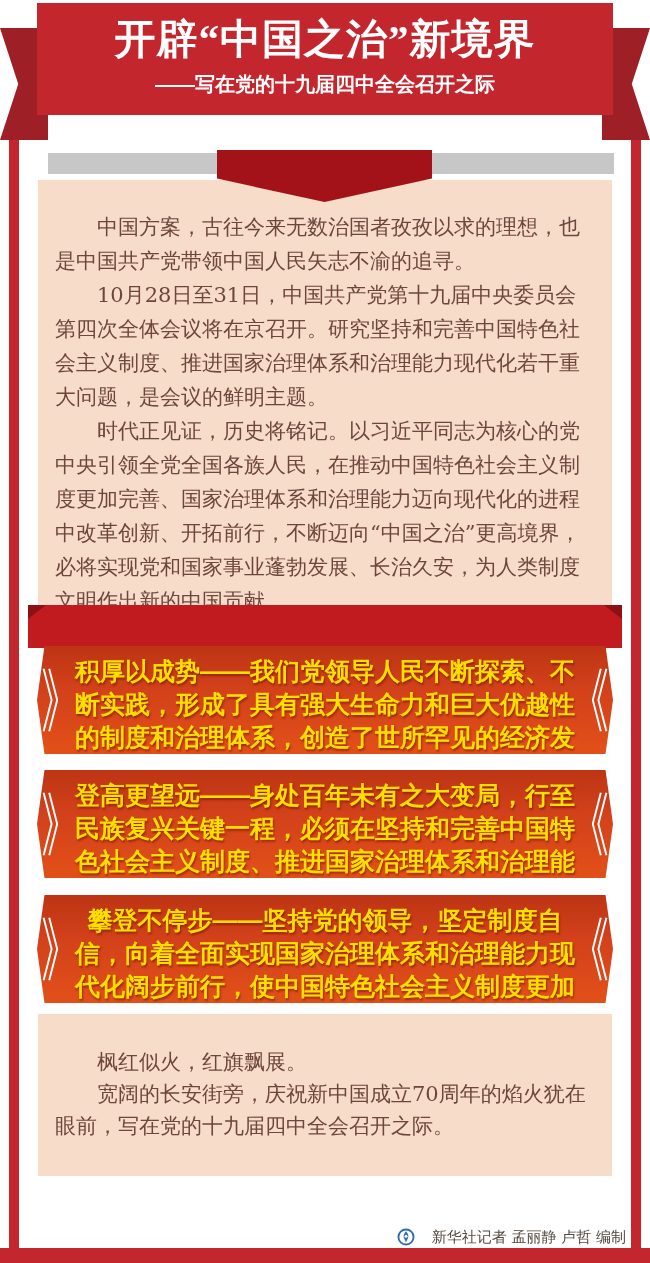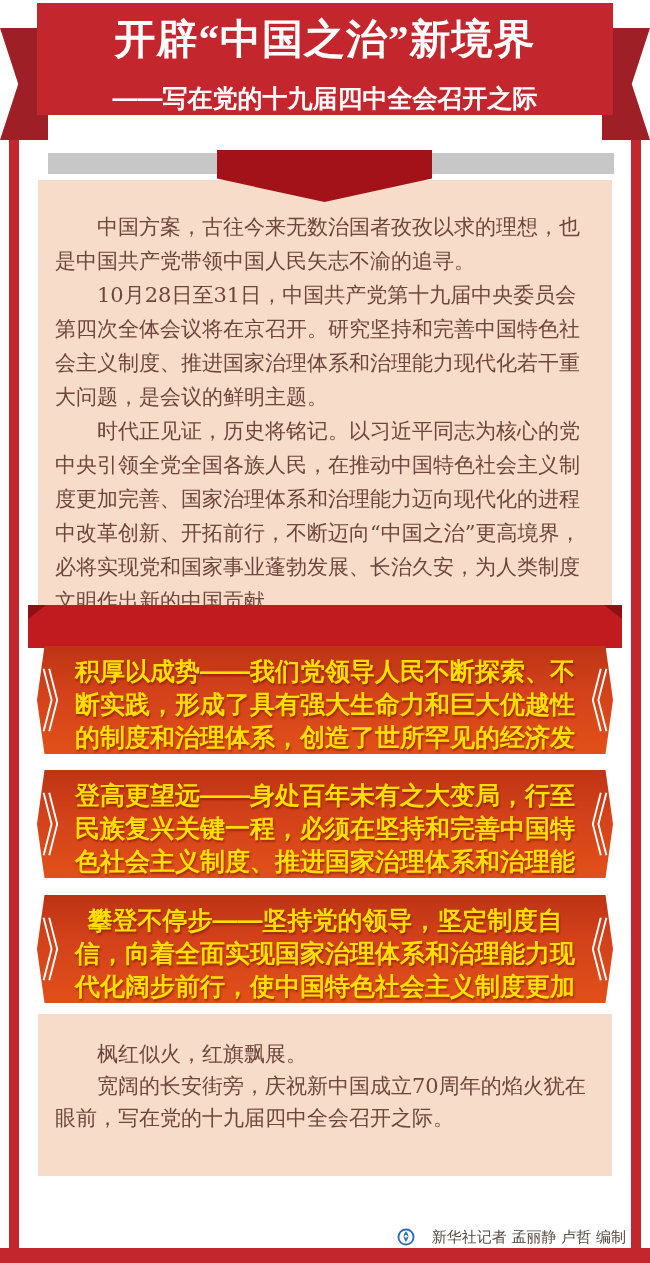--- a/index.html
+++ b/index.html
@@ -18,41 +18,41 @@
   .tail-right{left:602px;clip-path:polygon(0 0,100% 0,62% 50%,100% 100%,0 100%);}
   .ribbon-main{
     position:absolute;left:37px;top:3px;width:576px;height:112px;
     background:#c4262e;z-index:2;text-align:center;color:#ffffff;
   }
   .ribbon-main h1{
     margin:14px 0 0 0;font-size:41px;line-height:44px;font-weight:bold;
     letter-spacing:1px;font-family:"Liberation Serif",serif;
   }
   .ribbon-sub{
-    margin-top:23px;font-size:25px;line-height:28px;font-weight:bold;
+    margin-top:9px;font-size:20px;line-height:28px;font-weight:bold;
     font-family:"Liberation Sans",sans-serif;
   }
   
   .gray-bar{position:absolute;left:48px;top:153px;width:566px;height:21px;background:#c7c7c7;z-index:1;}
   .down-arrow{
     position:absolute;left:217px;top:150px;width:215px;height:52px;background:#a31219;z-index:4;
     clip-path:polygon(0 0,100% 0,100% 55%,50% 100%,0 55%);
   }
   
   .panel{
     position:absolute;left:38px;width:574px;background:#f7dcca;z-index:2;
     box-sizing:border-box;padding:30px 17px 0 17px;
   }
   .panel p{
     margin:0;text-indent:2em;color:#6e463c;
     font-family:"DejaVu Serif",serif;
   }
   .panel-intro{top:180px;height:425px;}
   .panel-intro p{font-size:21px;line-height:34px;}
-  .panel-closing{top:1014px;height:162px;padding-top:24px;}
+  .panel-closing{top:1014px;height:162px;padding-top:32px;}
   .panel-closing p{font-size:21px;line-height:32px;}
   
   .pedestal{position:absolute;left:28px;top:605px;width:594px;height:43px;background:#c21b1f;z-index:3;}
   .pedestal .corner{position:absolute;top:0;width:18px;height:14px;background:#8d1014;}
   .pedestal .corner-l{left:0;clip-path:polygon(0 0,100% 0,0 100%);}
   .pedestal .corner-r{right:0;clip-path:polygon(0 0,100% 0,100% 100%);}
   
   .banner{
     position:absolute;left:37px;width:576px;height:108px;z-index:3;
     background:linear-gradient(180deg,#bd3414 0%,#d2411a 40%,#e25019 100%);

